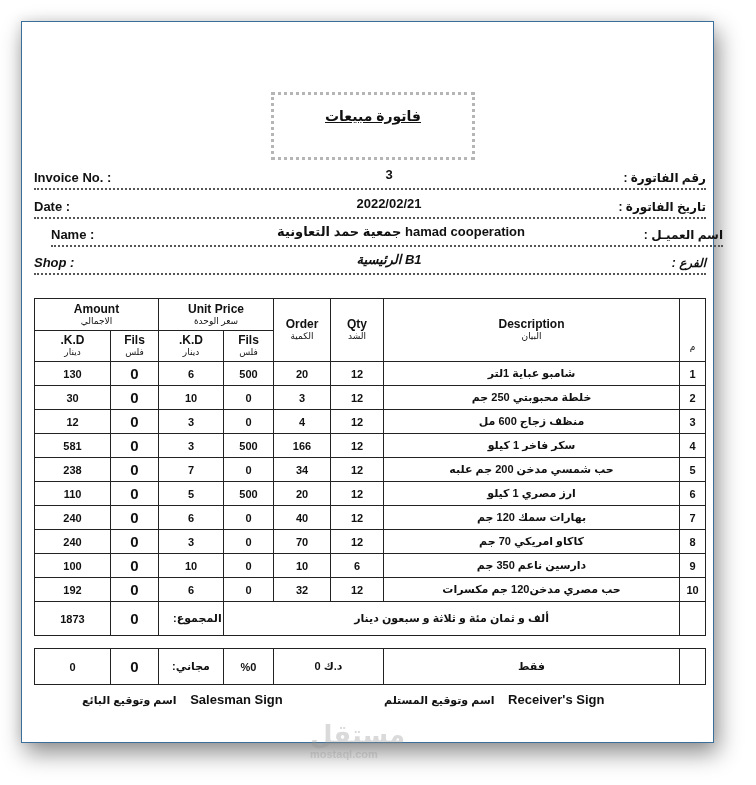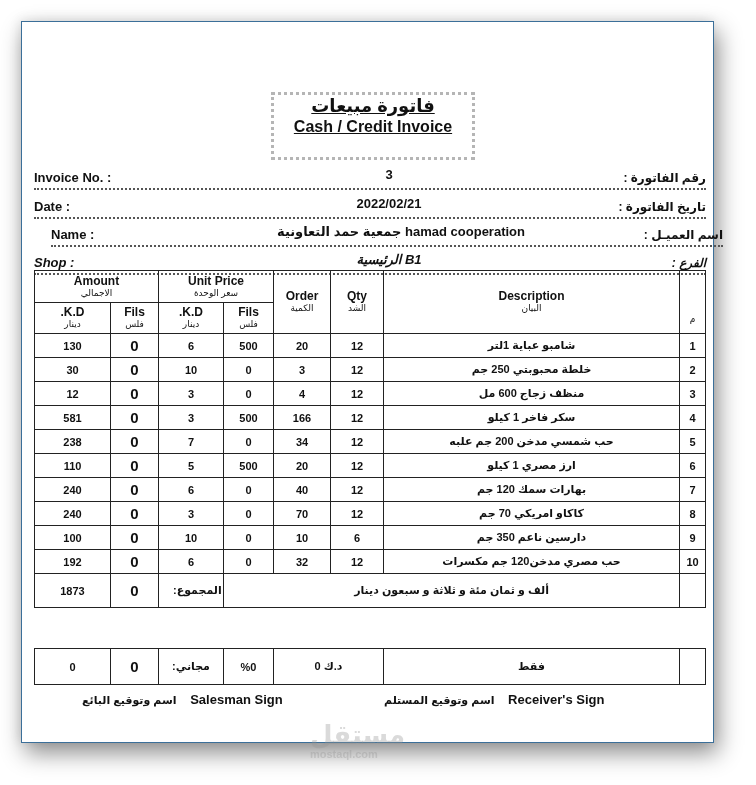--- a/index.html
+++ b/index.html
@@ -12,21 +12,21 @@
   .page {
     position:absolute; left:21px; top:21px; width:691px; height:720px;
     background:#fff; border:1px solid #3b6f99;
     box-shadow: 4px 10px 22px rgba(0,0,0,0.45), -2px -2px 10px rgba(0,0,0,0.08);
   }
   .abs { position:absolute; }
   .title-box {
     left:249px; top:70px; width:204px; height:68px;
     border:3px dotted #b5b5b5; box-sizing:border-box; text-align:center;
   }
-  .title-ar { font-size:18px; font-weight:bold; text-decoration:underline; line-height:22px; direction:rtl; }
+  .title-ar { font-size:14px; font-weight:bold; text-decoration:underline; margin-top:10px; line-height:22px; direction:rtl; }
   .title-en { font-size:16px; font-weight:bold; text-decoration:underline; line-height:20px; }
 
   .info-row {
     position:absolute; left:12px; width:672px; height:26px;
     border-bottom:2px dotted #555;
   }
   .info-row .lbl-en { position:absolute; left:0; bottom:3px; font-size:13px; font-weight:bold; }
   .info-row .lbl-ar { position:absolute; right:0; bottom:3px; font-size:12px; font-weight:bold; direction:rtl; }
   .info-row .val { position:absolute; left:230px; width:250px; text-align:center; bottom:6px; font-size:13px; font-weight:bold; }
   .info-row .val.rtl { direction:rtl; }
@@ -46,21 +46,20 @@
   .watermark .w1 { font-size:26px; font-weight:bold; line-height:26px; direction:rtl; }
   .watermark .w2 { font-size:11px; font-weight:bold; line-height:12px; }
 </style>
 </head>
 <body>
 
 <div class="page">
 
   <div class="abs title-box">
     <div class="title-ar">فاتورة مبيعات</div>
-    <div class="title-en">Cash / Credit Invoice</div>
   </div>
 
   <div class="info-row" style="top:140px;">
     <span class="lbl-en">Invoice No. :</span>
     <span class="val">3</span>
     <span class="lbl-ar">رقم الفاتورة :</span>
   </div>
   <div class="info-row" style="top:169px;">
     <span class="lbl-en">Date :</span>
     <span class="val">2022/02/21</span>
@@ -70,21 +69,21 @@
     <span class="lbl-en">Name :</span>
     <span class="val rtl" style="left:200px;width:300px;">hamad cooperation جمعية حمد التعاونية</span>
     <span class="lbl-ar">اسم العميـل :</span>
   </div>
   <div class="info-row" style="top:225px;font-style:italic;">
     <span class="lbl-en">Shop :</span>
     <span class="val rtl">B1 الرئيسية</span>
     <span class="lbl-ar">الفرع :</span>
   </div>
 
-  <table class="grid" style="left:12px; top:248px; width:671px;">
+  <table class="grid" style="left:12px; top:276px; width:671px;">
     <colgroup>
       <col style="width:76px">
         <col style="width:48px">
         <col style="width:65px">
         <col style="width:50px">
       <col style="width:57px">
         <col style="width:53px">
         <col style="width:296px">
         <col style="width:26px">
     </colgroup>

